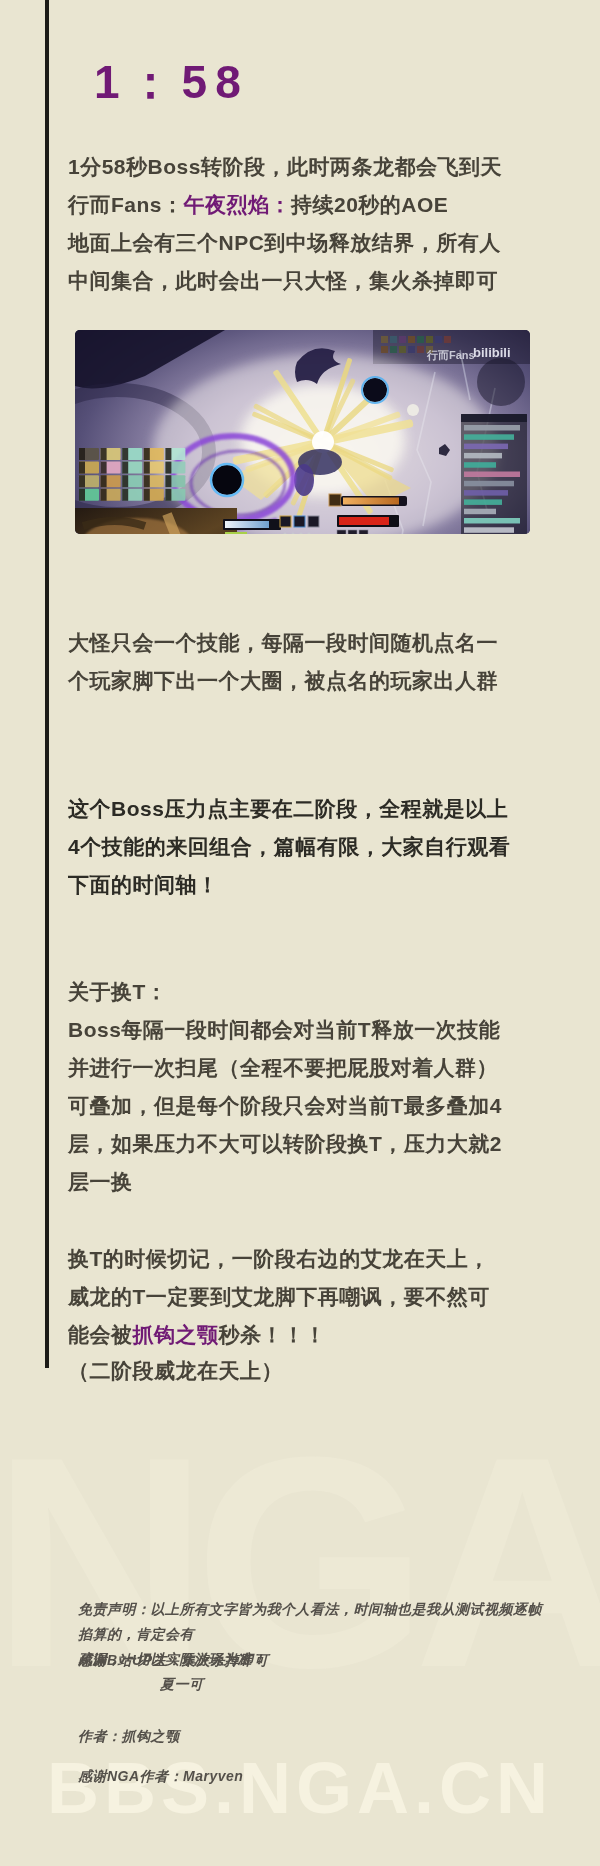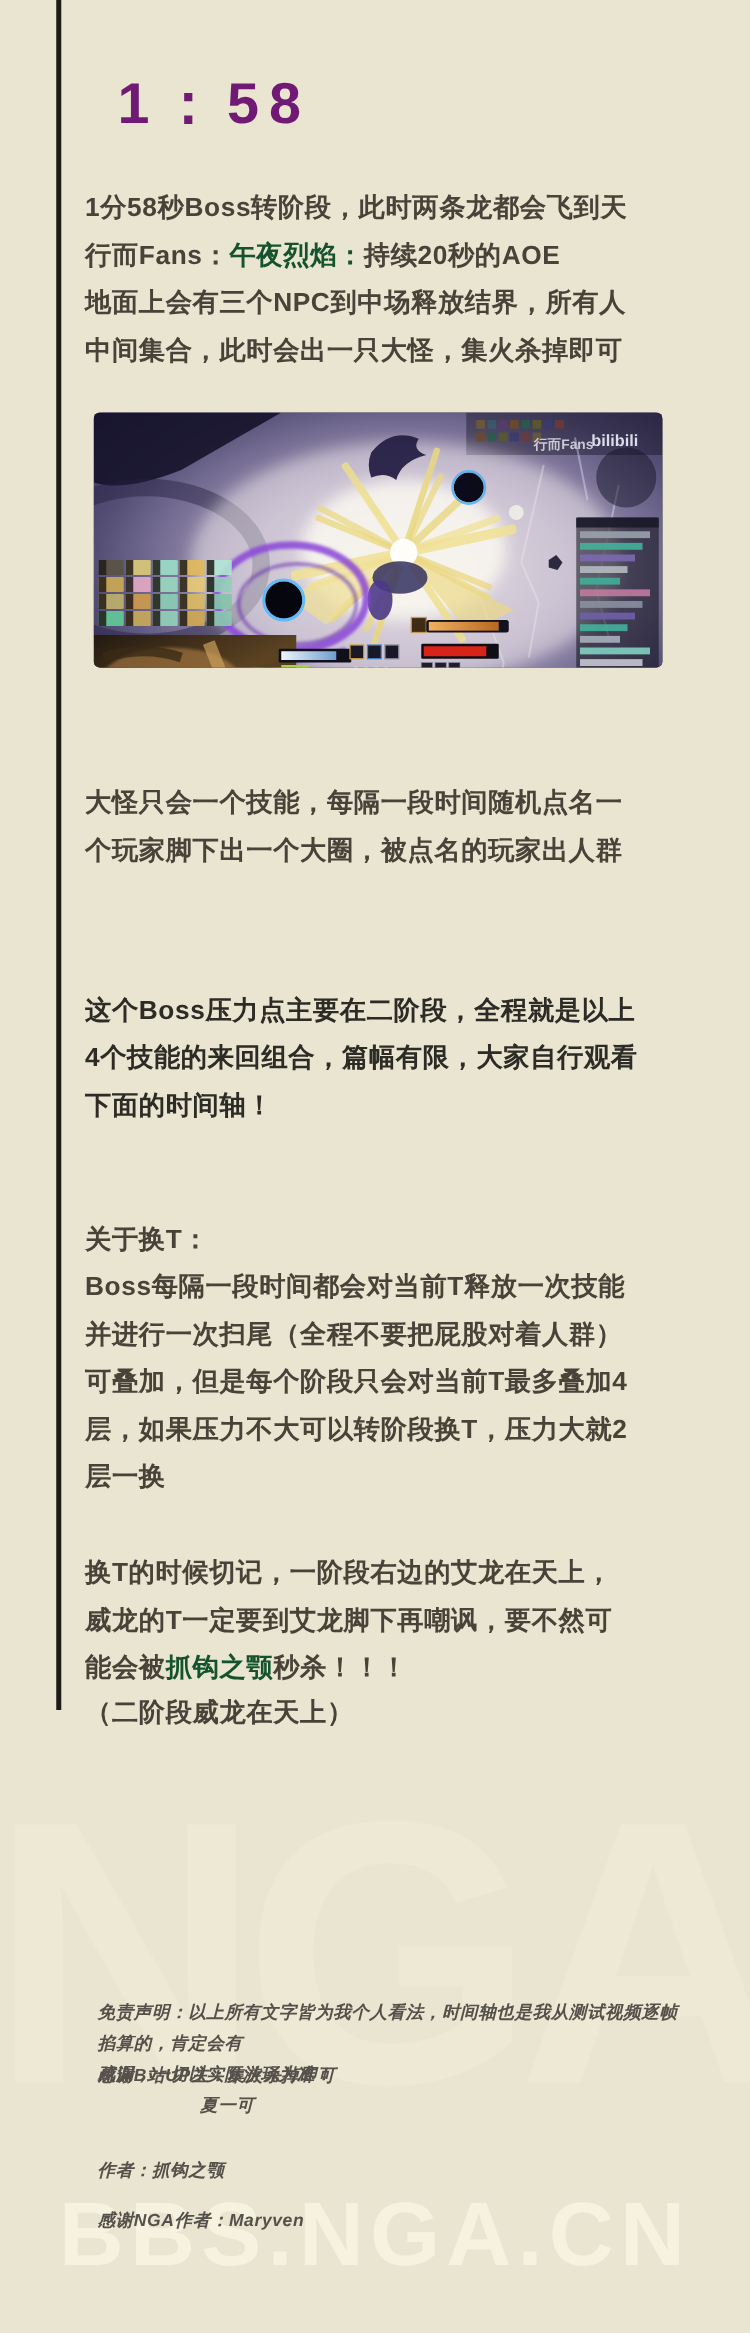--- a/index.html
+++ b/index.html
@@ -12,21 +12,21 @@
   .title{
     position:absolute;left:66px;top:52px;
     font-size:46px;font-weight:900;color:#701a75;letter-spacing:8px;z-index:3;margin-left:28px;
   }
   .para{
     position:absolute;left:68px;width:540px;
     font-size:21px;font-weight:700;color:#474339;
     line-height:38px;letter-spacing:0.5px;white-space:pre-line;z-index:3;
   }
   .para.strong{color:#2c2b25;}
-  .red{color:#14532d;margin-top:32px;}
+  .red{color:#701a75;margin-top:32px;}
   .shot{
     position:absolute;left:75px;top:330px;width:455px;height:204px;
     border-radius:5px;overflow:hidden;background:#2e2a48;z-index:3;
   }
   .foot{
     position:absolute;left:78px;width:470px;
     font-size:14px;font-weight:700;color:#54504a;
     line-height:25px;white-space:pre-line;z-index:3;letter-spacing:0.5px;font-style:italic;
   }
   .wm-big{

